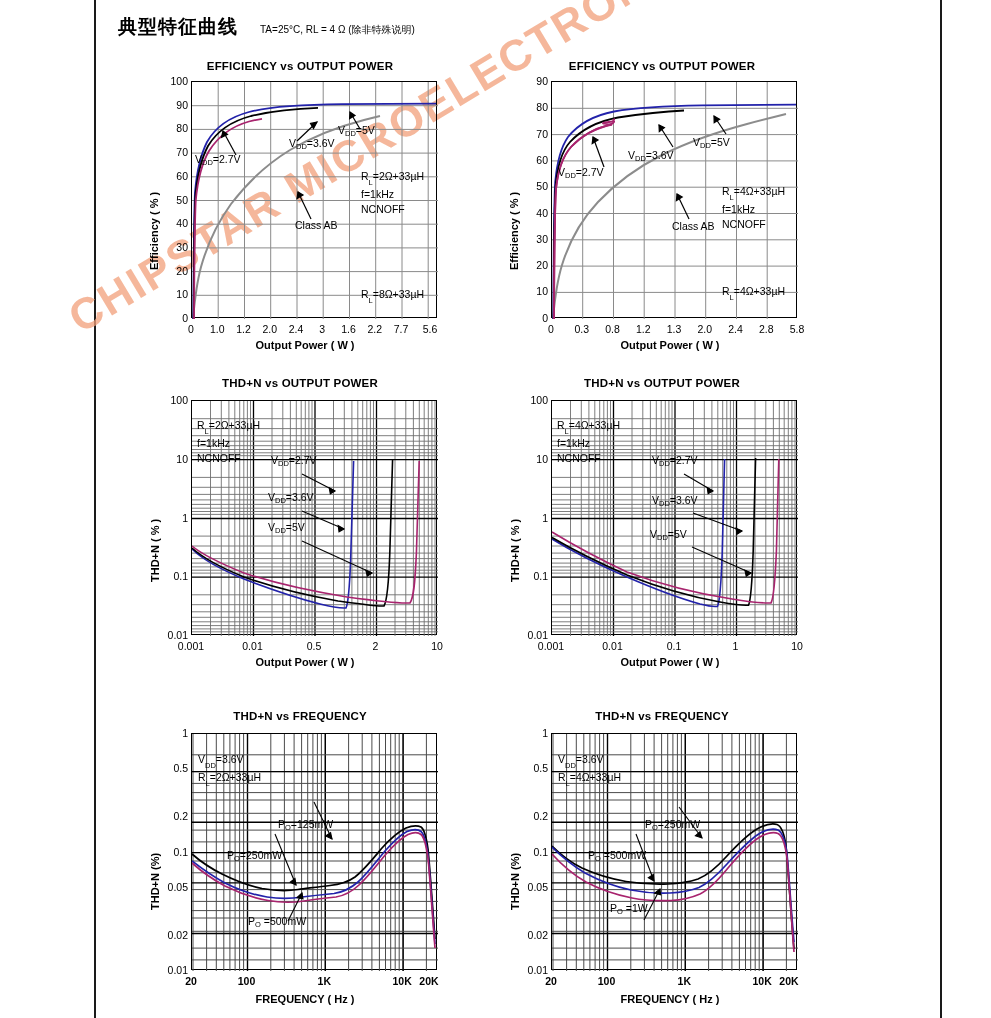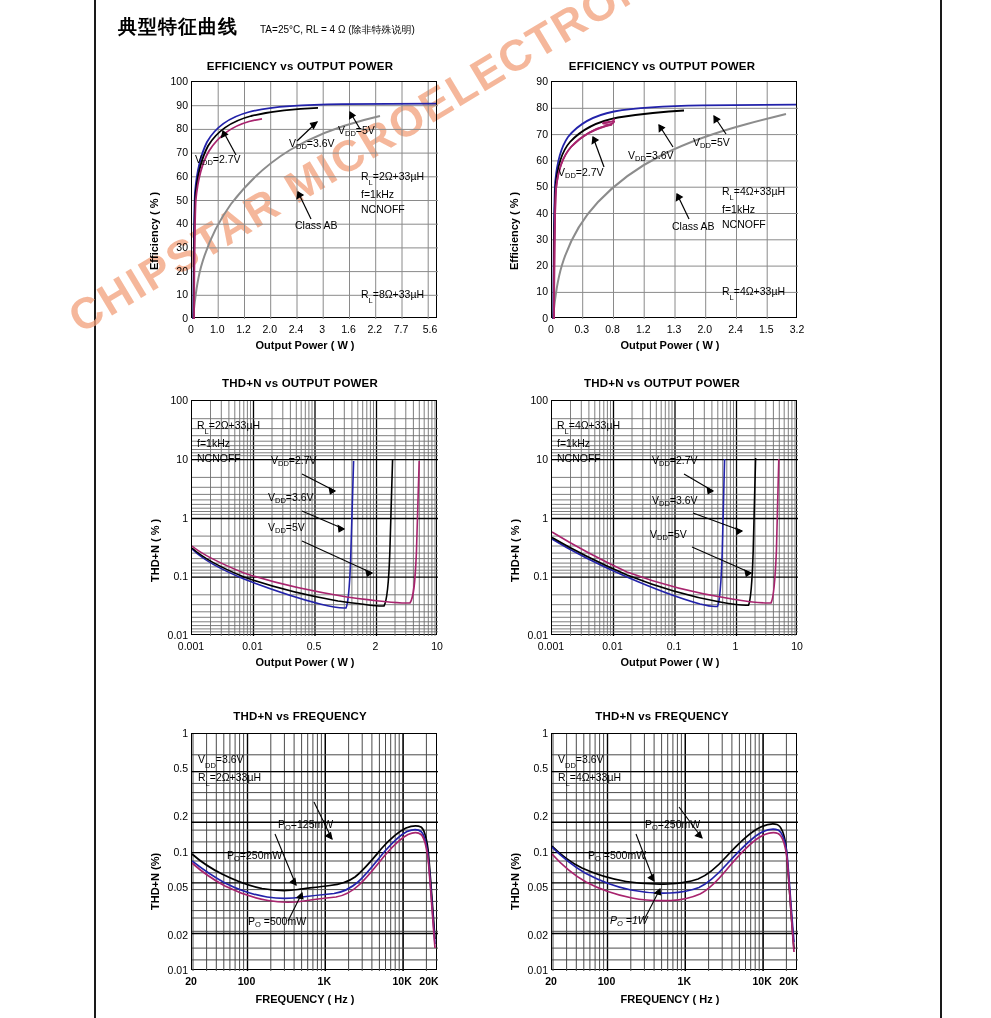--- a/index.html
+++ b/index.html
@@ -198,22 +198,22 @@
   <div class="blk" style="left:222px;top:129px;">R<sub>L</sub>=4Ω+33µH<br>f=1kHz<br>NCNOFF</div>
   <div class="blk" style="left:222px;top:229px;">R<sub>L</sub>=4Ω+33µH</div>
 
   <div class="tickx" style="left:51px;top:268px;">0</div>
   <div class="tickx" style="left:81.7px;top:268px;">0.3</div>
   <div class="tickx" style="left:112.5px;top:268px;">0.8</div>
   <div class="tickx" style="left:143.2px;top:268px;">1.2</div>
   <div class="tickx" style="left:174px;top:268px;">1.3</div>
   <div class="tickx" style="left:204.7px;top:268px;">2.0</div>
   <div class="tickx" style="left:235.5px;top:268px;">2.4</div>
-  <div class="tickx" style="left:266.2px;top:268px;">1.5</div>
-  <div class="tickx" style="left:297px;top:268px;">3.2</div>
+  <div class="tickx" style="left:266.2px;top:268px;">2.8</div>
+  <div class="tickx" style="left:297px;top:268px;">5.8</div>
   <div class="xlab" style="left:30px;top:284px;width:280px;">Output Power ( W )</div>
 </div>
 
 <div class="panel" style="left:140px;top:372px;width:320px;height:300px;">
   <div class="ch-title" style="width:300px;left:10px;">THD+N vs OUTPUT POWER</div>
   <div class="ylab" style="left:9px;top:210px;">THD+N  ( % )</div>
 
   <div class="ticky" style="left:20px;top:28px;width:28px;">100</div>
   <div class="ticky" style="left:20px;top:86.7px;width:28px;">10</div>
   <div class="ticky" style="left:20px;top:145.5px;width:28px;">1</div>
@@ -562,21 +562,21 @@
           <polygon points="102,147 101.4,140.4 96.3,143.8"></polygon>
         <path d="M92,186 L108,155" fill="none"></path>
           <polygon points="108,155 102.6,159.2 108.6,160.8"></polygon>
       </g>
     </svg>
   </div>
 
   <div class="blk" style="left:58px;top:47px;">V<sub>DD</sub>=3.6V<br>R<sub>L</sub>=4Ω+33µH</div>
   <div class="ann" style="left:145px;top:112px;">P<sub>O</sub>=250mW</div>
   <div class="ann" style="left:88px;top:143px;">P<sub>O</sub> =500mW</div>
-  <div class="ann" style="left:110px;top:208px;font-style:italic;">P<sub>O</sub> =1W</div>
+  <div class="ann" style="left:110px;top:196px;">P<sub>O</sub> =1W</div>
 
   <div class="tickx b" style="left:51px;top:270px;">20</div>
   <div class="tickx b" style="left:106.5px;top:270px;">100</div>
   <div class="tickx b" style="left:184.3px;top:270px;">1K</div>
   <div class="tickx b" style="left:262.1px;top:270px;">10K</div>
   <div class="tickx b" style="left:289px;top:270px;">20K</div>
   <div class="xlab" style="left:30px;top:288px;width:280px;">FREQUENCY ( Hz )</div>
 </div>
 
 </body></html>

